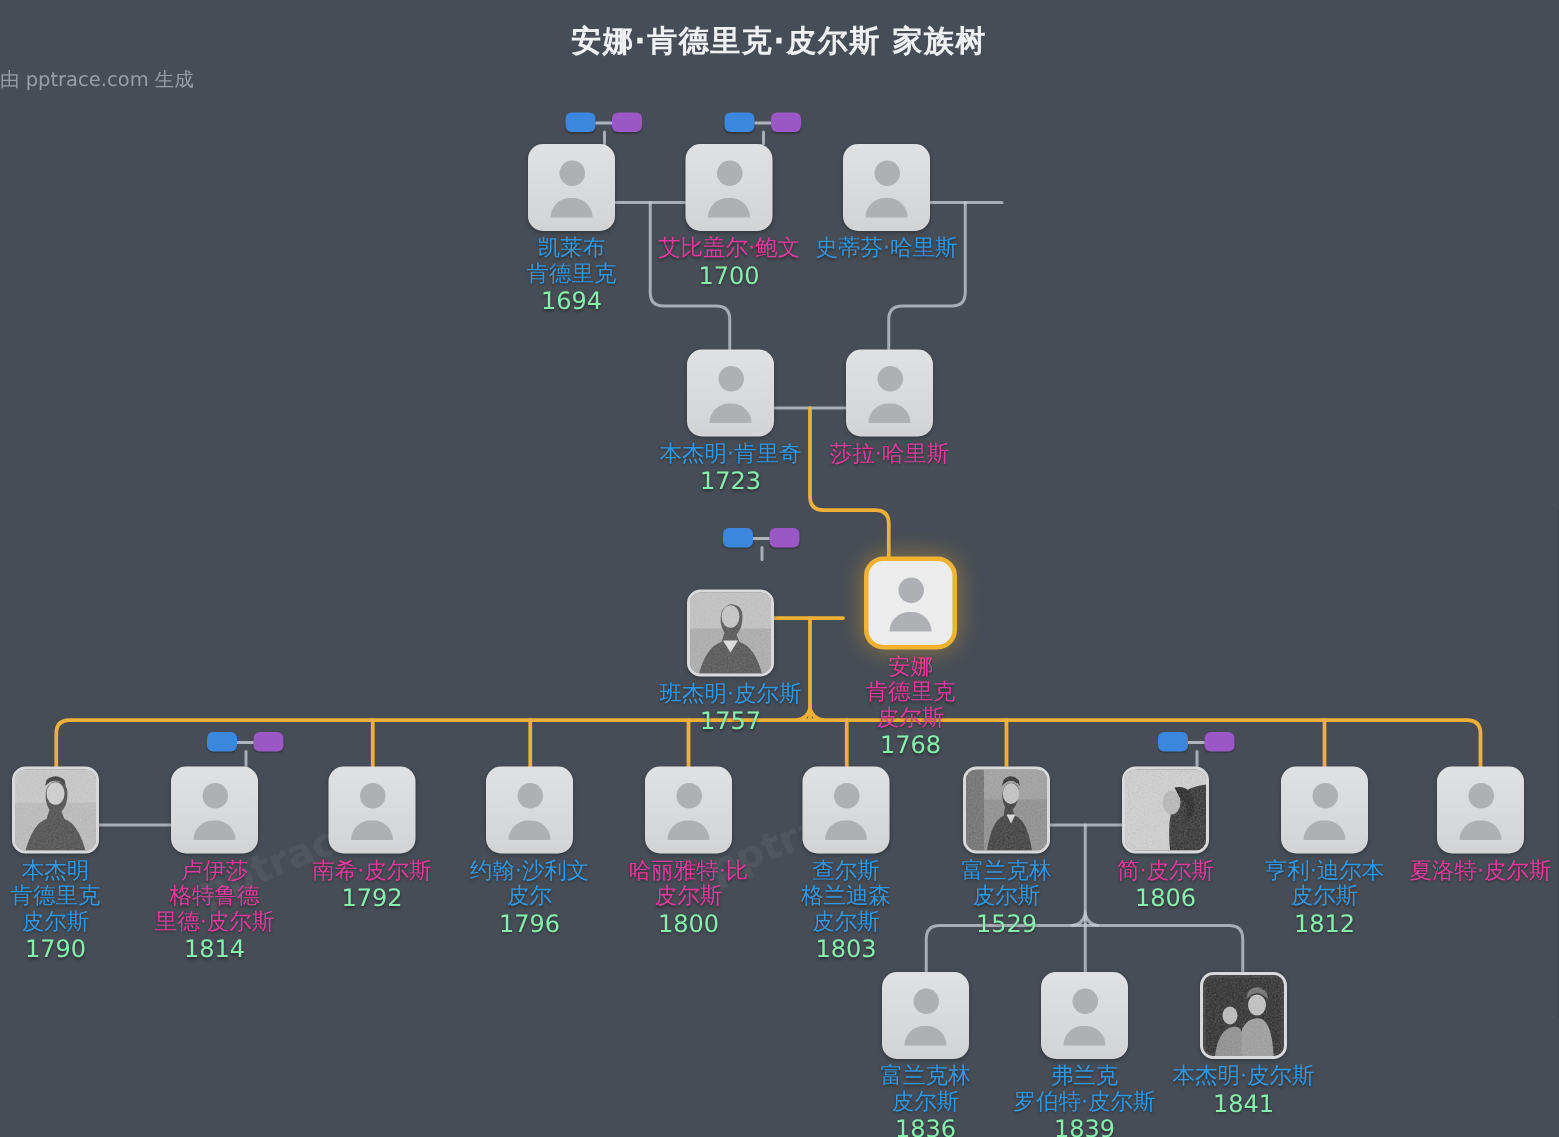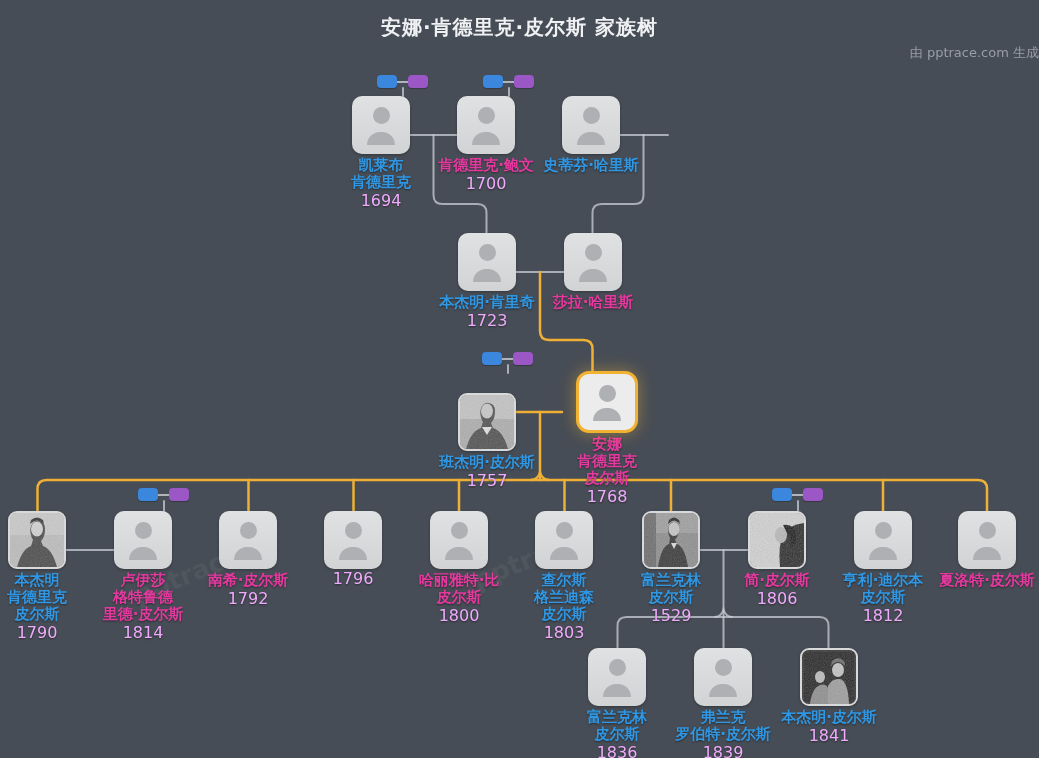--- a/index.html
+++ b/index.html
@@ -1,44 +1,44 @@
 <!DOCTYPE html>
 <html><head>
 <meta charset="utf-8">
 <style>
   html,body{margin:0;padding:0;background:#3c4149;}
   #stage{position:relative;width:1039px;height:758px;background:#474d56;overflow:hidden;
          font-family:"DejaVu Sans","Liberation Sans",sans-serif;}
   
   .title{position:absolute;top:14px;left:0;width:1039px;text-align:center;
          color:#eff1f3;font-size:20px;font-weight:bold;letter-spacing:1px;}
-  .subtitle{position:absolute;top:44px;left:0;width:1039px;text-align:right;
+  .subtitle{position:absolute;top:44px;left:0;width:1039px;text-align:left;
             color:#989ea7;font-size:13px;}
   
   svg.lines{position:absolute;left:0;top:0;z-index:1;}
   .gline{stroke:#c9ced6;stroke-width:2;fill:none;opacity:.75;stroke-linecap:round;}
   .yline{stroke:#eeb136;stroke-width:2.5;fill:none;stroke-linecap:round;}
   
   .node{position:absolute;width:110px;text-align:center;z-index:2;}
   .card{width:58px;height:58px;margin:0 auto;border-radius:10px;position:relative;
         background:linear-gradient(#e0e1e2,#d2d3d5);box-shadow:0 1px 3px rgba(0,0,0,.28);}
   .head{position:absolute;left:50%;top:11px;width:17px;height:17px;margin-left:-8.5px;
         border-radius:50%;background:#aeb0b3;}
   .torso{position:absolute;left:50%;bottom:9px;width:28px;height:13px;margin-left:-14px;
          border-radius:14px 14px 0 0;background:#aeb0b3;}
   .card.hl{width:56px;height:56px;border:3px solid #f1b232;border-radius:13px;
            background:#ececec;box-shadow:0 0 16px rgba(241,178,50,.45);margin-top:-2px;}
   .card.photo{width:54px;height:54px;border:2px solid #d8d9da;border-radius:9px;
               overflow:hidden;background:#8a8a8a;}
   .card.photo svg{display:block;}
-  .pname{margin-top:3px;font-size:15px;font-weight:bold;line-height:17px;
+  .pname{margin-top:3px;font-size:15px;font-weight:normal;line-height:17px;
          white-space:pre-line;text-shadow:0 1px 2px rgba(0,0,0,.45);}
   .male   .pname{color:#2f97e3;}
   .female .pname{color:#e6399f;}
-  .pyear{font-size:16px;line-height:20px;color:#f0abfc;text-shadow:0 1px 2px rgba(0,0,0,.45);}
+  .pyear{font-size:16px;line-height:20px;color:#86efac;text-shadow:0 1px 2px rgba(0,0,0,.45);}
   
   .badge{position:absolute;display:flex;align-items:center;height:13px;z-index:3;}
   .mi{width:20px;height:13px;border-radius:4px;box-shadow:0 1px 1px rgba(0,0,0,.25);}
   .mi.blue{background:#3b87dd;}
   .mi.purple{background:#9a57c5;}
   .badge .mlink{width:11px;height:2px;background:#c9ced6;opacity:.8;}
   
   .wm{position:absolute;color:rgba(255,255,255,.05);font-size:26px;font-weight:bold;
       transform:rotate(-22deg);z-index:1;pointer-events:none;}
 </style>
@@ -128,21 +128,21 @@
       </div>
     <div class="pname">凯莱布
 肯德里克</div>
     <div class="pyear">1694</div>
   </div>
   <div class="node female" style="left:431px;top:96px">
     <div class="card">
         <span class="head"></span>
         <span class="torso"></span>
       </div>
-    <div class="pname">肯德里克·鲍文</div>
+    <div class="pname">艾比盖尔·鲍文</div>
     <div class="pyear">1700</div>
   </div>
   <div class="node male" style="left:536px;top:96px">
     <div class="card">
         <span class="head"></span>
         <span class="torso"></span>
       </div>
     <div class="pname">史蒂芬·哈里斯</div>
     <div class="pyear"></div>
   </div>
@@ -221,20 +221,22 @@
         <span class="torso"></span>
       </div>
     <div class="pname">南希·皮尔斯</div>
     <div class="pyear">1792</div>
   </div>
   <div class="node male" style="left:298px;top:511px">
     <div class="card">
         <span class="head"></span>
         <span class="torso"></span>
       </div>
+    <div class="pname">约翰·沙利文
+皮尔</div>
     <div class="pyear">1796</div>
   </div>
   <div class="node female" style="left:404px;top:511px">
     <div class="card">
         <span class="head"></span>
         <span class="torso"></span>
       </div>
     <div class="pname">哈丽雅特·比
 皮尔斯</div>
     <div class="pyear">1800</div>

